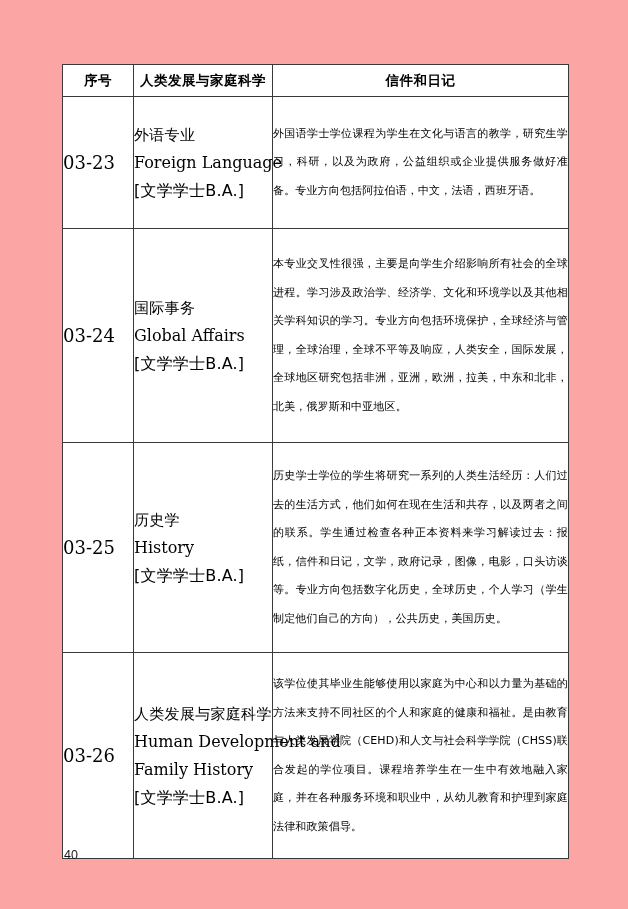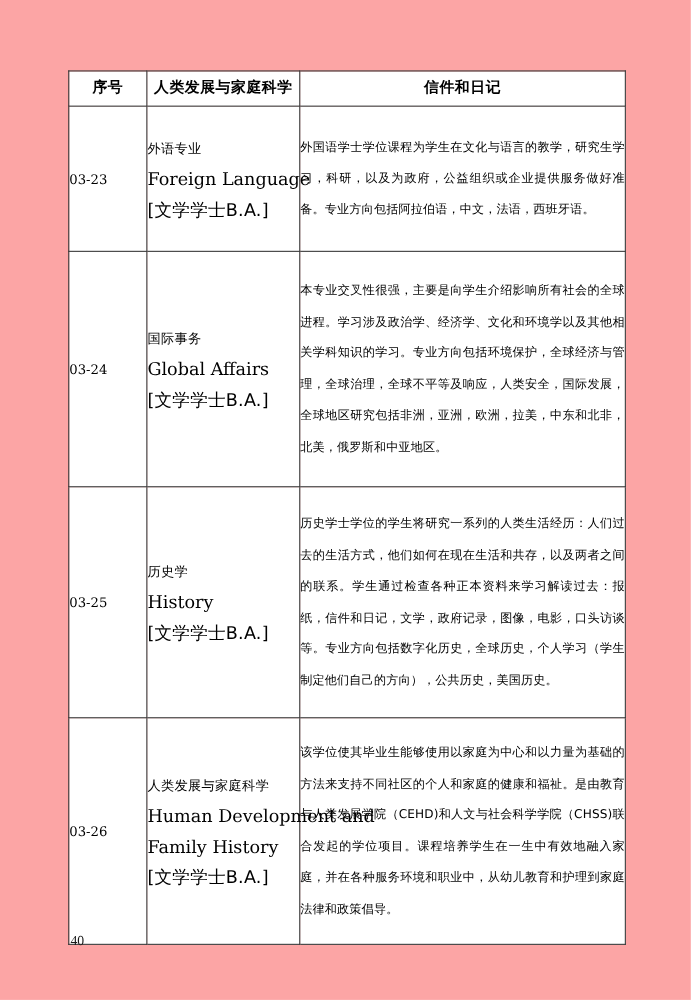--- a/index.html
+++ b/index.html
@@ -57,38 +57,38 @@
     color: #000000;
   }
   .majors-table thead th .hd {
     display: block;
     line-height: 29px;
   }
 
   
   .cell-no {
     text-align: left;
-    font-size: 12px;
+    font-size: 18px;
     color: #000000;
     padding-left: 3px;
   }
 
   .cell-major {
     padding: 0 6px 0 9px;
     font-size: 12.5px;
     line-height: 28px;
     color: #000000;
   }
   .cell-major .ln {
     display: block;
     white-space: nowrap;
   }
   .cell-major .ln-cn {
     font-family: Liberation Sans, sans-serif;
-    font-size: 12px;
+    font-size: 15px;
     letter-spacing: 0.3px;
   }
   .cell-major .ln-en {
     font-family: "DejaVu Serif", "Liberation Serif", serif;
     font-size: 16px;
   }
   .cell-major .ln-deg {
     font-family: "DejaVu Sans", "Liberation Sans", sans-serif;
     font-size: 16px;
     letter-spacing: 0.2px;
@@ -112,21 +112,21 @@
   
   tr.row-r1 td { height: 131px; }
   tr.row-r2 td { height: 213px; }
   tr.row-r3 td { height: 209px; }
   tr.row-r4 td { height: 205px; }
 
   .page-number {
     position: absolute;
     left: 64px;
     top: 848px;
-    font-family: Liberation Serif, serif;
+    font-family: Liberation Sans, sans-serif;
     font-size: 12.5px;
     color: #1a1a1a;
   }
 </style>
 </head>
 <body>
 
 <div class="page">
 
   <table class="majors-table">

